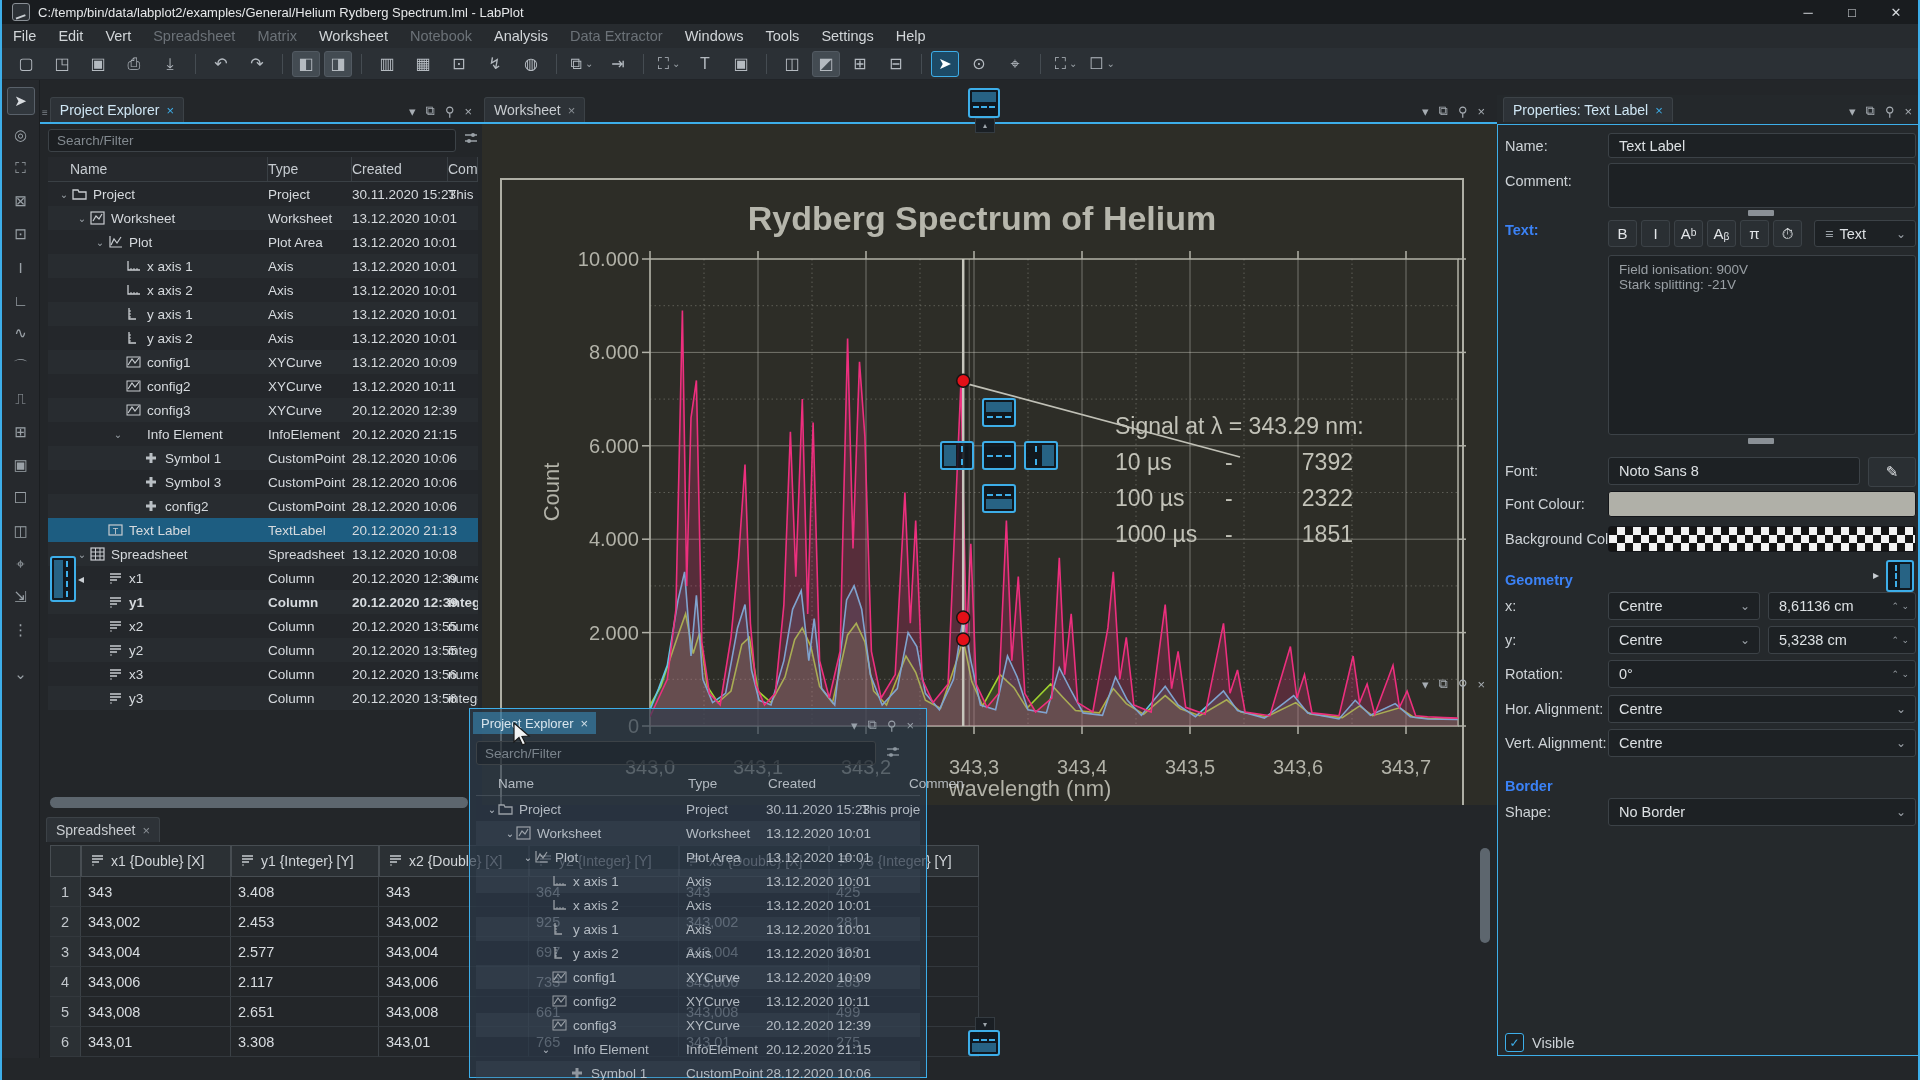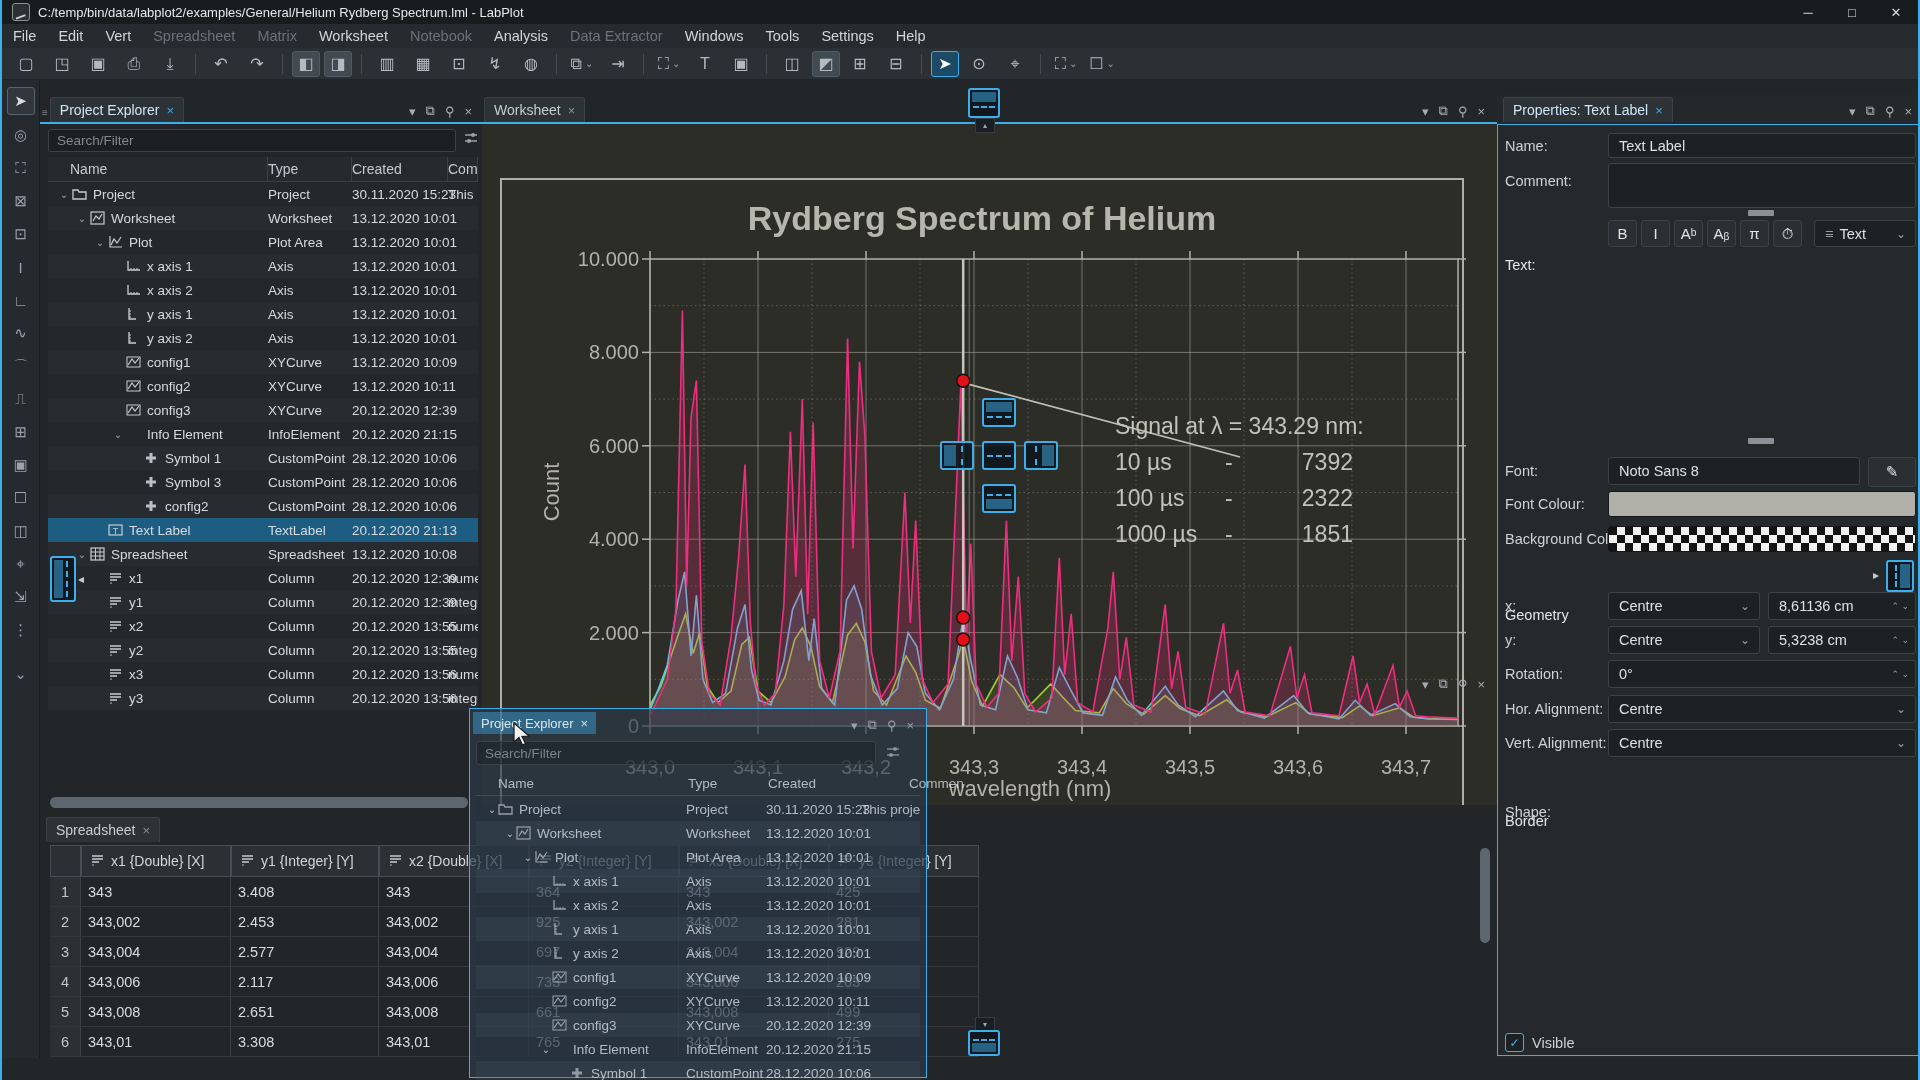--- a/index.html
+++ b/index.html
@@ -54,21 +54,21 @@
   #wscanvas{position:absolute;left:0;top:29px;width:1015px;height:681px;background:#2d2d27;}
   
   #annot{position:absolute;color:#c2c2b8;font-size:23px;}
   #annot .arow{display:flex;width:238px;margin-top:9px;}
   #annot .alab{width:110px;}
   #annot .aval{margin-left:auto;}
   
   #props{left:1495px;top:95px;width:425px;height:963px;background:#24282b;}
   .pframe{position:absolute;left:0;top:29px;width:423px;height:932px;border:1px solid #3daee9;box-sizing:border-box;background:#25292c;}
   .plabel{position:absolute;left:8px;font-size:14.5px;color:#ced3d7;}
-  .plabel.b{font-weight:normal;color:#e5e5e5;margin-top:35px;}
+  .plabel.b{font-weight:bold;color:#3b82f6;}
   .pfield{position:absolute;background:#1d2124;border:1px solid #3c4247;border-radius:3px;font-size:14.5px;color:#dde1e4;display:flex;align-items:center;padding-left:10px;box-sizing:border-box;}
   .pcombo:after{content:"⌄";margin-left:auto;margin-right:9px;color:#9aa1a7;font-size:12px;}
   .pspin:after{content:"⌃ ⌄";white-space:pre;margin-left:auto;margin-right:6px;color:#9aa1a7;font-size:9px;letter-spacing:0;}
   .fbtn{position:absolute;width:29px;height:27px;background:#2a2f33;border:1px solid #3c4247;border-radius:3px;display:flex;align-items:center;justify-content:center;color:#e2e5e8;font-size:15px;box-sizing:border-box;}
   .grip{position:absolute;width:26px;height:6px;background:#8a9096;border-radius:1px;}
   
   #float{left:467px;top:708px;width:458px;height:370px;background:rgba(43,58,74,0.66);border:1px solid #3daee9;box-sizing:border-box;z-index:40;}
   #float .ftab{position:absolute;left:3px;top:3px;height:22px;padding:0 8px;background:rgba(61,174,233,0.42);display:flex;align-items:center;gap:7px;font-size:13px;color:rgba(235,243,248,0.9);}
   .fthead,.ftrow{position:absolute;display:flex;align-items:center;font-size:13.5px;color:rgba(216,223,229,0.78);white-space:nowrap;}
   
@@ -421,21 +421,21 @@
           <svg width="15" height="14">
             <path d="M2,3 h11 M2,6 h11 M2,9 h7" stroke="#c8ccd0" stroke-width="1.4"></path>
             <circle cx="3" cy="12" r="0.8" fill="#c8ccd0"></circle>
           </svg>
         </div>
         <div style="width: 139px; overflow: hidden; flex: 0 0 auto;">x1</div>
         <div style="width: 84px; flex: 0 0 auto; overflow: hidden;">Column</div>
         <div style="width: 96px; flex: 0 0 auto; white-space: nowrap;">20.12.2020 12:39</div>
         <div style="overflow: hidden; white-space: nowrap; flex: 1 1 0%;">numerical</div>
       </div>
-      <div class="trow" style="left: 8px; top: 495px; width: 430px; height: 24px; background: rgb(40, 44, 48);">
+      <div class="trow" style="left: 8px; top: 495px; width: 430px; height: 24px; background: rgb(40, 44, 48); font-weight: bold;">
         <div style="width: 46px; flex: 0 0 auto;"></div>
         <div class="exp"></div>
         <div class="ticon">
           <svg width="15" height="14">
             <path d="M2,3 h11 M2,6 h11 M2,9 h7" stroke="#c8ccd0" stroke-width="1.4"></path>
             <circle cx="3" cy="12" r="0.8" fill="#c8ccd0"></circle>
           </svg>
         </div>
         <div style="width: 139px; overflow: hidden; flex: 0 0 auto;">y1</div>
         <div style="width: 84px; flex: 0 0 auto; overflow: hidden;">Column</div>
@@ -749,20 +749,24 @@
       <div class="pfield" style="left: 111px; top: 68px; width: 308px; height: 45px;"></div>
       <div class="grip" style="left: 251px; top: 115px;"></div>
       <div class="plabel b" style="top: 127px;">Text:</div>
       <div class="fbtn" style="left: 111px; top: 125px;">B</div>
       <div class="fbtn" style="left: 144px; top: 125px;">I</div>
       <div class="fbtn" style="left: 177px; top: 125px;">Aᵇ</div>
       <div class="fbtn" style="left: 210px; top: 125px;">Aᵦ</div>
       <div class="fbtn" style="left: 243px; top: 125px;">π</div>
       <div class="fbtn" style="left: 276px; top: 125px;">⏱</div>
       <div class="pfield pcombo" style="left: 317px; top: 125px; width: 102px; height: 27px;"><span style="color:#9aa1a7;margin-right:6px;">≡</span>Text</div>
+      <div class="pfield" style="left: 111px; top: 160px; width: 308px; height: 180px; align-items: flex-start; padding-top: 6px; flex-direction: column; color: rgb(154, 160, 165); font-size: 13.5px;">
+        <div>Field ionisation: 900V</div>
+        <div>Stark splitting: -21V</div>
+      </div>
       <div class="grip" style="left: 251px; top: 343px;"></div>
       <div class="plabel" style="top: 368px;">Font:</div>
       <div class="pfield" style="left: 111px; top: 362px; width: 252px; height: 28px;">Noto Sans 8</div>
       <div class="fbtn" style="left: 371px; top: 362px; width: 48px; height: 30px;">✎</div>
       <div class="plabel" style="top: 401px;">Font Colour:</div>
       <div class="pfield" style="left: 111px; top: 396px; width: 308px; height: 26px; background: rgb(176, 176, 168); border: 1px solid rgb(20, 22, 26);"></div>
       <div class="plabel" style="top: 436px;">Background Colour:</div>
       <div class="pfield" style="left: 111px; top: 431px; width: 308px; height: 26px; background: repeating-conic-gradient(rgb(242, 242, 242) 0%, rgb(242, 242, 242) 25%, rgb(20, 20, 20) 0%, rgb(20, 20, 20) 50%) 0px 0px / 16px 16px; border: 1px solid rgb(20, 22, 26);"></div>
       <div class="plabel b" style="top: 477px;">Geometry</div>
       <div class="plabel" style="top: 503px;">x:</div>
@@ -772,20 +776,21 @@
       <div class="pfield pcombo" style="left: 111px; top: 531px; width: 152px; height: 28px;">Centre</div>
       <div class="pfield pspin" style="left: 271px; top: 531px; width: 148px; height: 28px;">5,3238 cm</div>
       <div class="plabel" style="top: 571px;">Rotation:</div>
       <div class="pfield pspin" style="left: 111px; top: 565px; width: 308px; height: 28px;">0°</div>
       <div class="plabel" style="top: 606px;">Hor. Alignment:</div>
       <div class="pfield pcombo" style="left: 111px; top: 600px; width: 308px; height: 28px;">Centre</div>
       <div class="plabel" style="top: 640px;">Vert. Alignment:</div>
       <div class="pfield pcombo" style="left: 111px; top: 634px; width: 308px; height: 28px;">Centre</div>
       <div class="plabel b" style="top: 683px;">Border</div>
       <div class="plabel" style="top: 709px;">Shape:</div>
+      <div class="pfield pcombo" style="left: 111px; top: 703px; width: 308px; height: 28px;">No Border</div>
       <div style="position: absolute; left: 8px; top: 938px; display: flex; align-items: center; gap: 8px; font-size: 14.5px; color: rgb(206, 211, 215);">
         <div style="width: 17px; height: 17px; border: 1.5px solid rgb(61, 174, 233); border-radius: 3px; display: flex; align-items: center; justify-content: center; color: rgb(61, 174, 233); font-size: 12px; background: rgb(29, 33, 36);">✓</div>
         <div>Visible</div>
       </div>
     </div>
 
   <div class="abs" id="float">
       <div class="ftab">
         <div>Project Explorer</div>
         <div style="color: rgba(235, 243, 248, 0.85);">×</div>

